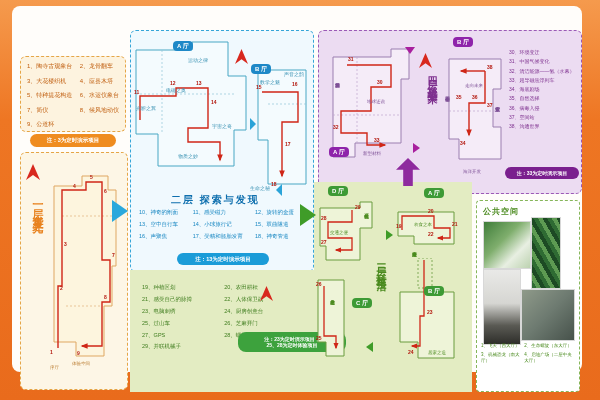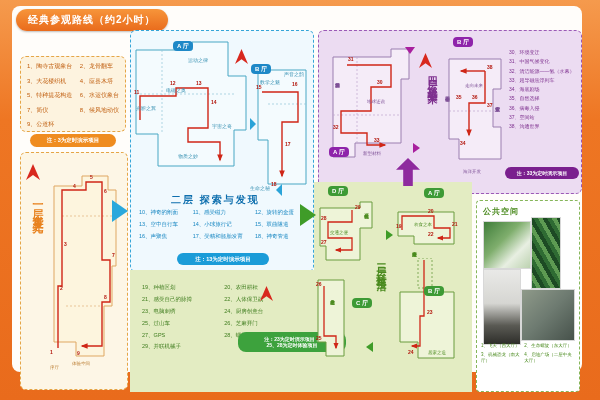--- a/index.html
+++ b/index.html
@@ -65,21 +65,20 @@
   <svg width="0" height="0" style="position:absolute">
     <defs>
       <marker id="arr" markerWidth="6" markerHeight="6" refX="4" refY="2" orient="auto">
         <path d="M0,0L5,2L0,4Z" fill="#cf2617"></path>
       </marker>
     </defs>
   </svg>
 
   <div id="paper" class="abs"></div>
 
-  <div id="title-badge" class="abs">经典参观路线（约2小时）</div>
 
   <div id="f1-list" class="abs list">
     <span>1、陶寺古观象台</span>
     <span>2、龙骨翻车</span>
     <span>3、大花楼织机</span>
     <span>4、应县木塔</span>
     <span>5、特种提花构造</span>
     <span>6、水运仪象台</span>
     <span>7、简仪</span>
     <span>8、候风地动仪</span>

